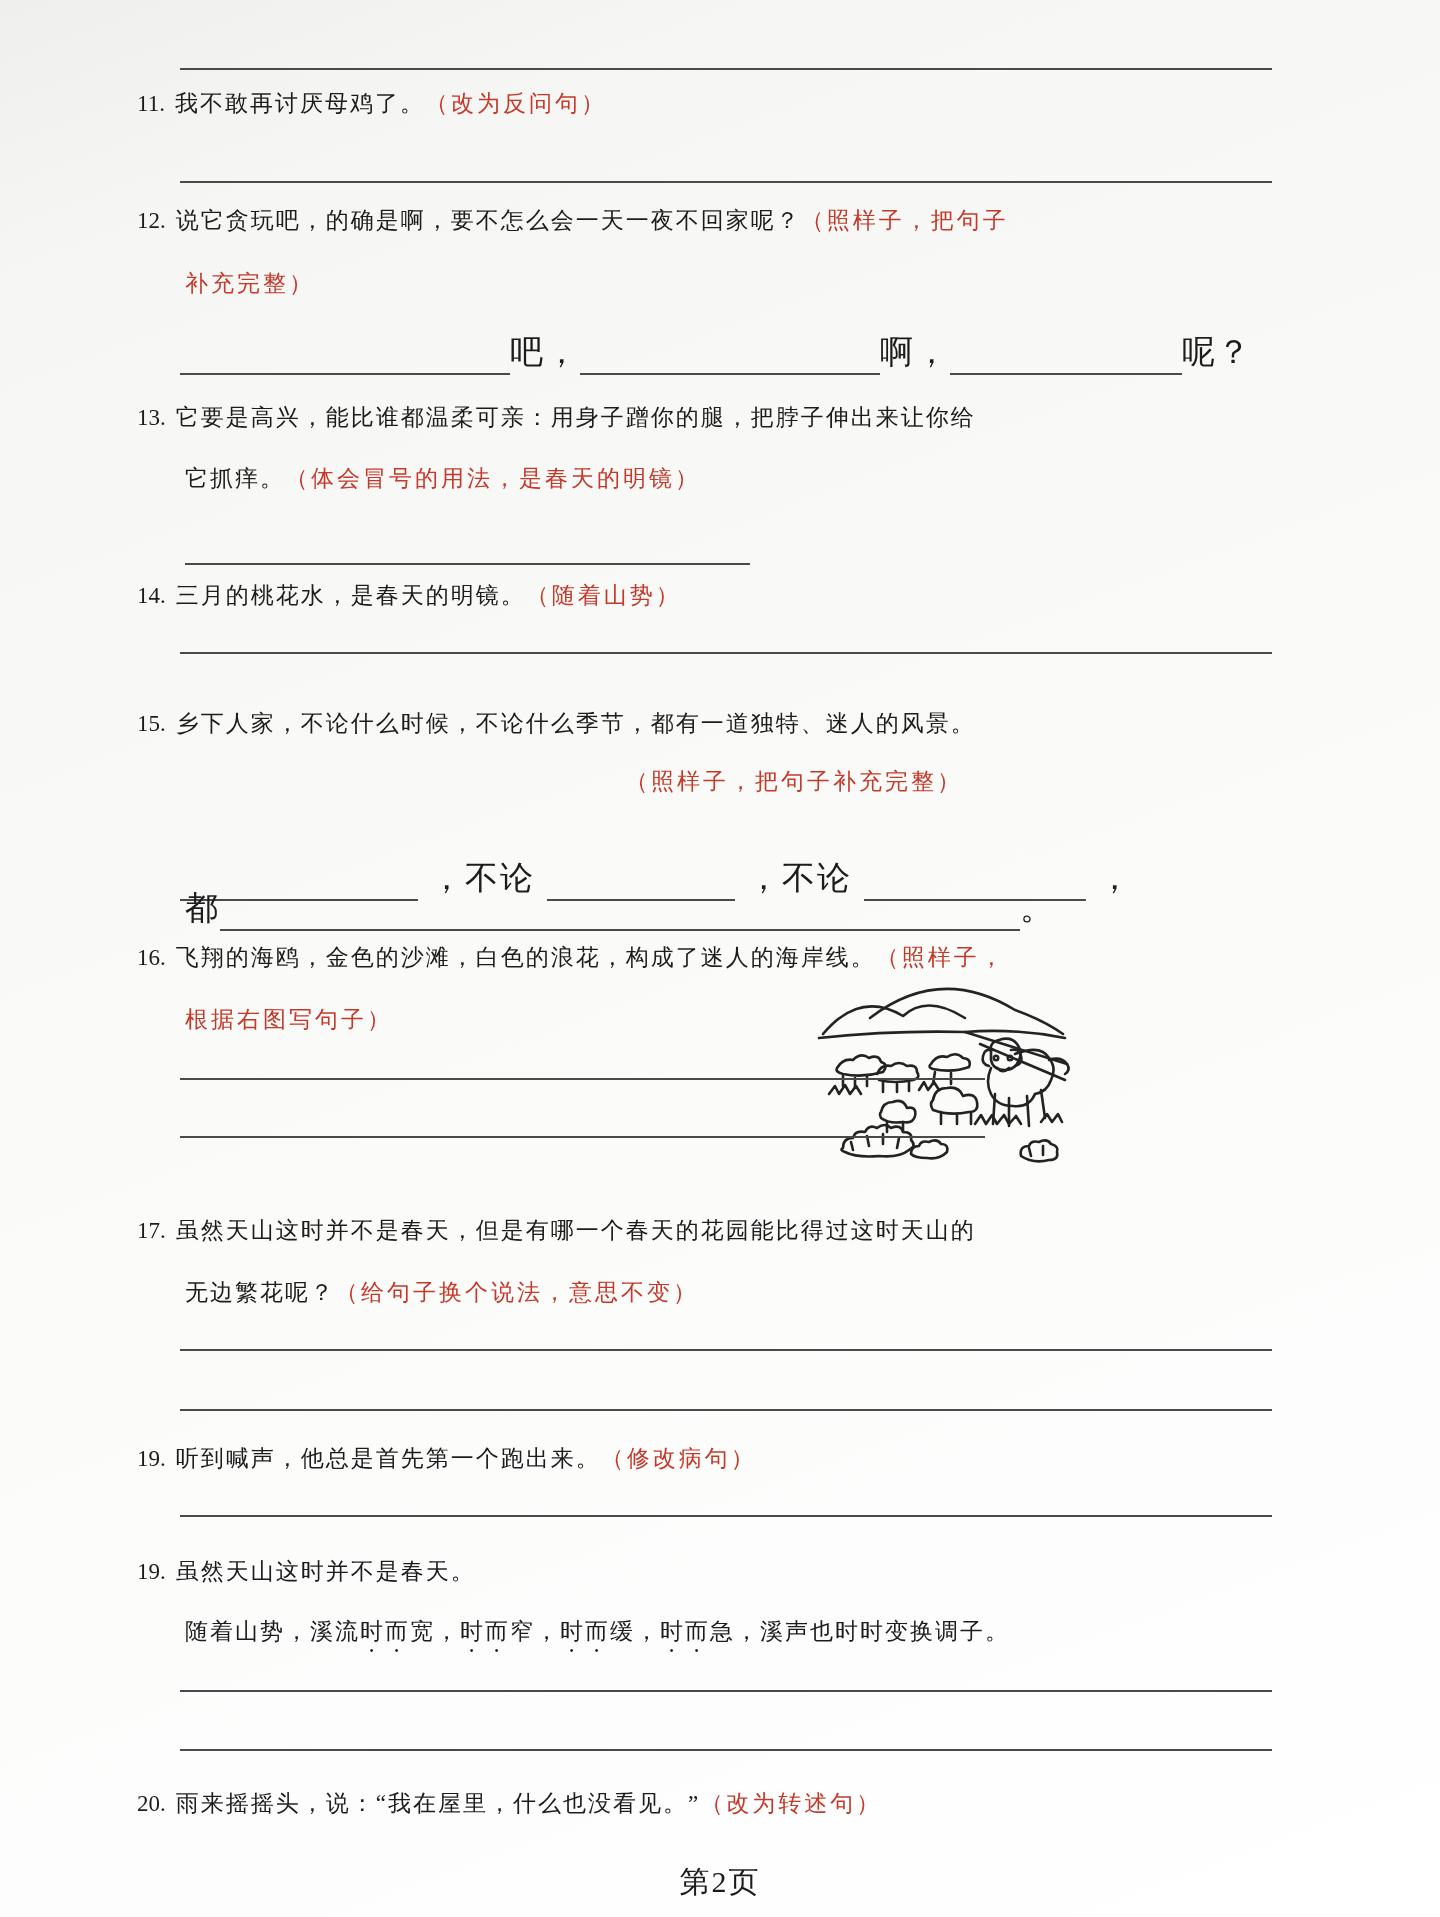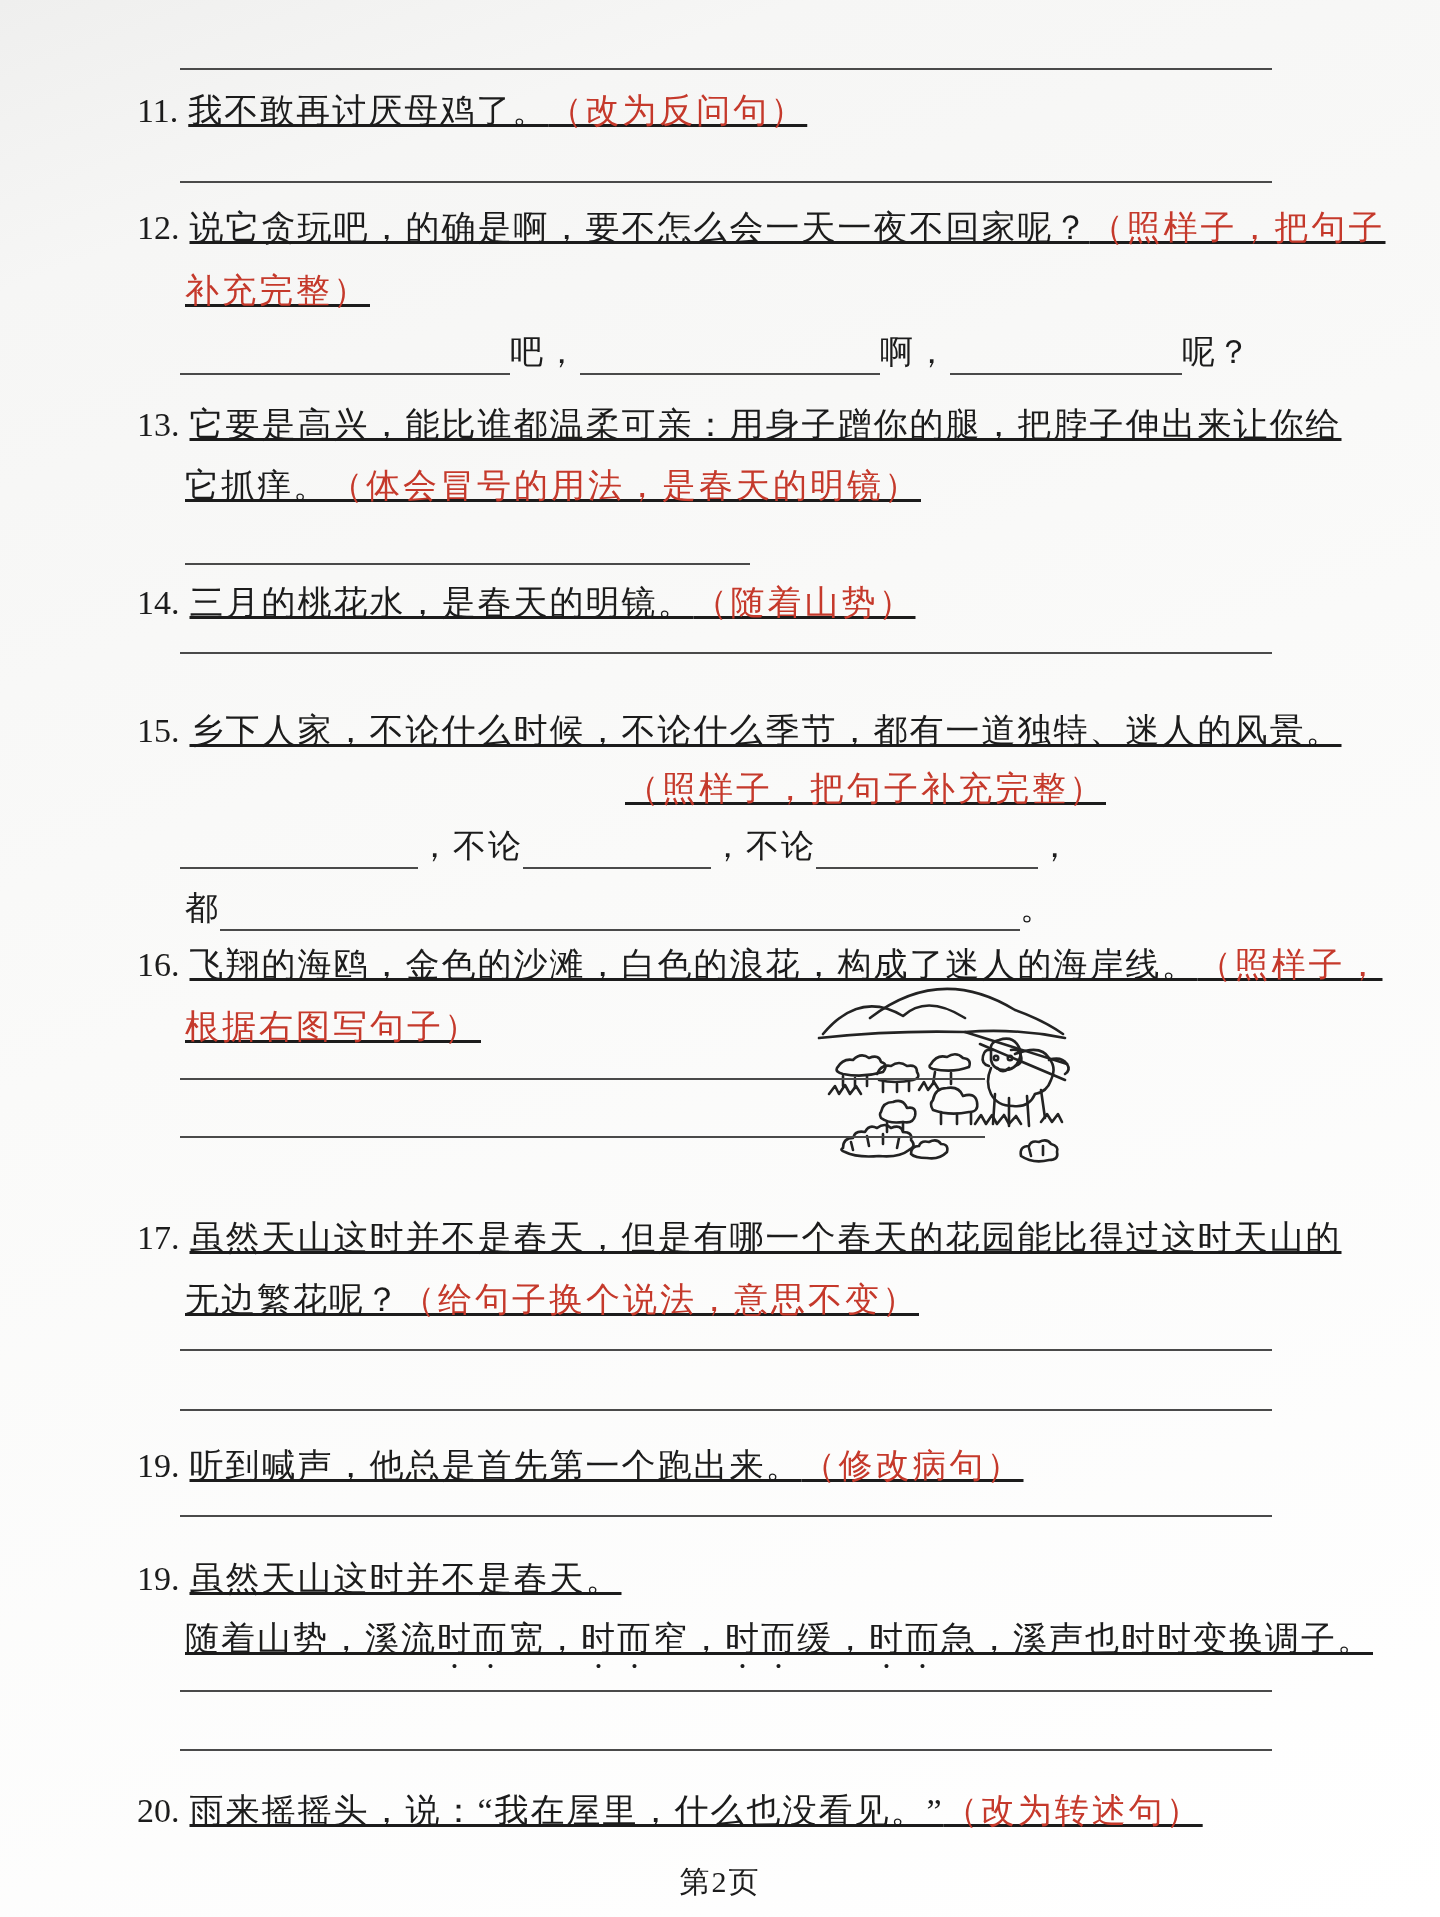--- a/index.html
+++ b/index.html
@@ -7,25 +7,24 @@
     width:1440px;height:1917px;
     font-family:"Liberation Serif","DejaVu Serif",serif;
     background:linear-gradient(160deg,#efefee 0%,#f6f6f5 12%,#fafaf9 45%,#ffffff 100%);
     color:#1c1c1c;
     position:relative;
     overflow:hidden;
   }
   .abs{position:absolute;}
   .qline{
     left:137px;
-    font-size:34px;
+    font-size:23px;
     letter-spacing:2px;
     line-height:1.35;
     white-space:nowrap;
-    text-decoration:underline;
   }
   .cont{left:185px;}
   .qnum{display:inline-block;margin-right:10px;letter-spacing:0;}
   .ink{color:#1c1c1c;}
   .red{color:#c5392b;letter-spacing:3px;}
   .hr{
     border-top:2.5px solid #4a4a4a;
     height:0;
   }
   .fillrow{
@@ -94,21 +93,21 @@
   <span class="qnum">14.</span><span class="ink">三月的桃花水，是春天的明镜。</span><span class="red">（随着山势）</span>
 </div>
 <div class="abs hr" style="top:652px;left:180px;width:1092px;"></div>
 
 <div class="abs qline" style="top:708px;">
   <span class="qnum">15.</span><span class="ink">乡下人家，不论什么时候，不论什么季节，都有一道独特、迷人的风景。</span>
 </div>
 <div class="abs qline" style="top:766px;left:625px;">
   <span class="red">（照样子，把句子补充完整）</span>
 </div>
-<div class="abs fillrow" style="top:824px;left:180px;">
+<div class="abs fillrow" style="top:856px;left:180px;gap:12px;">
   <span class="blank" style="width:238px;"></span>
   <span class="ink">，不论</span>
   <span class="blank" style="width:188px;"></span>
   <span class="ink">，不论</span>
   <span class="blank" style="width:222px;"></span>
   <span class="ink">，</span>
 </div>
 <div class="abs fillrow" style="top:886px;left:185px;">
   <span class="ink">都</span>
   <span class="blank" style="width:800px;"></span>

